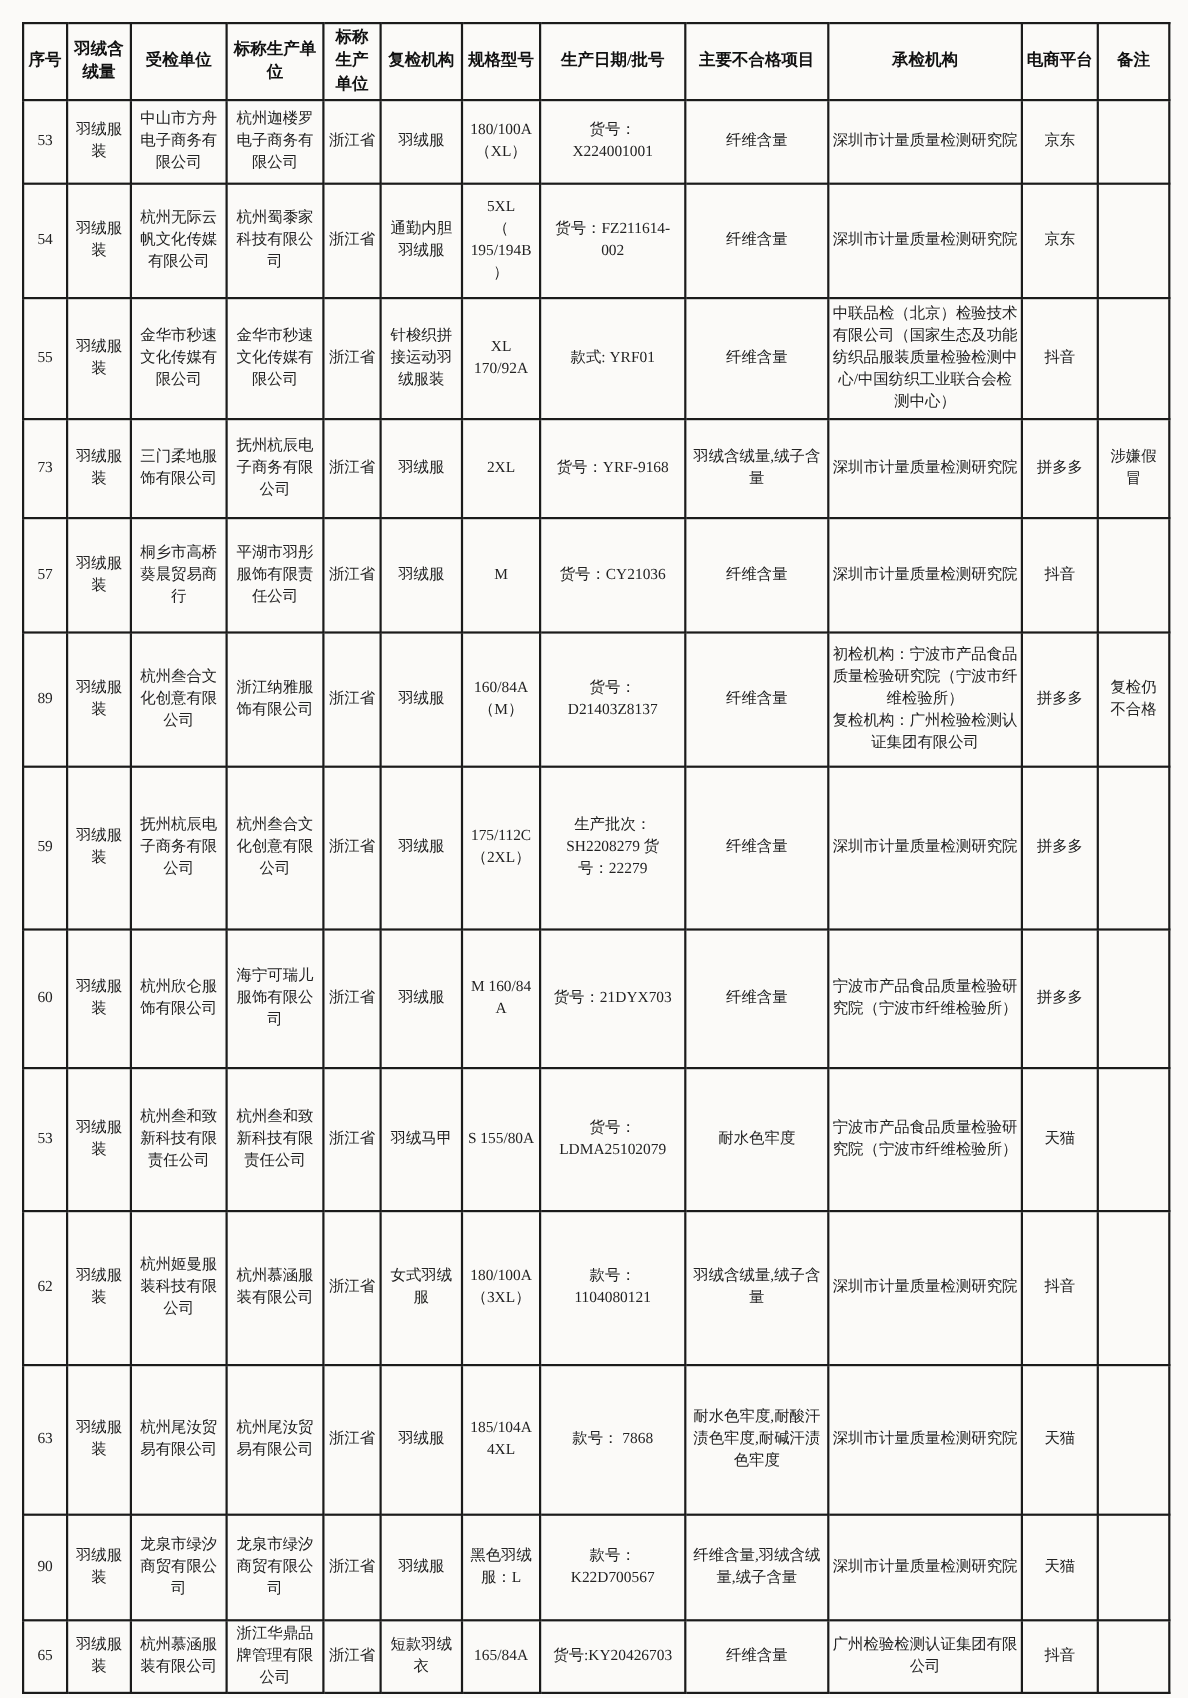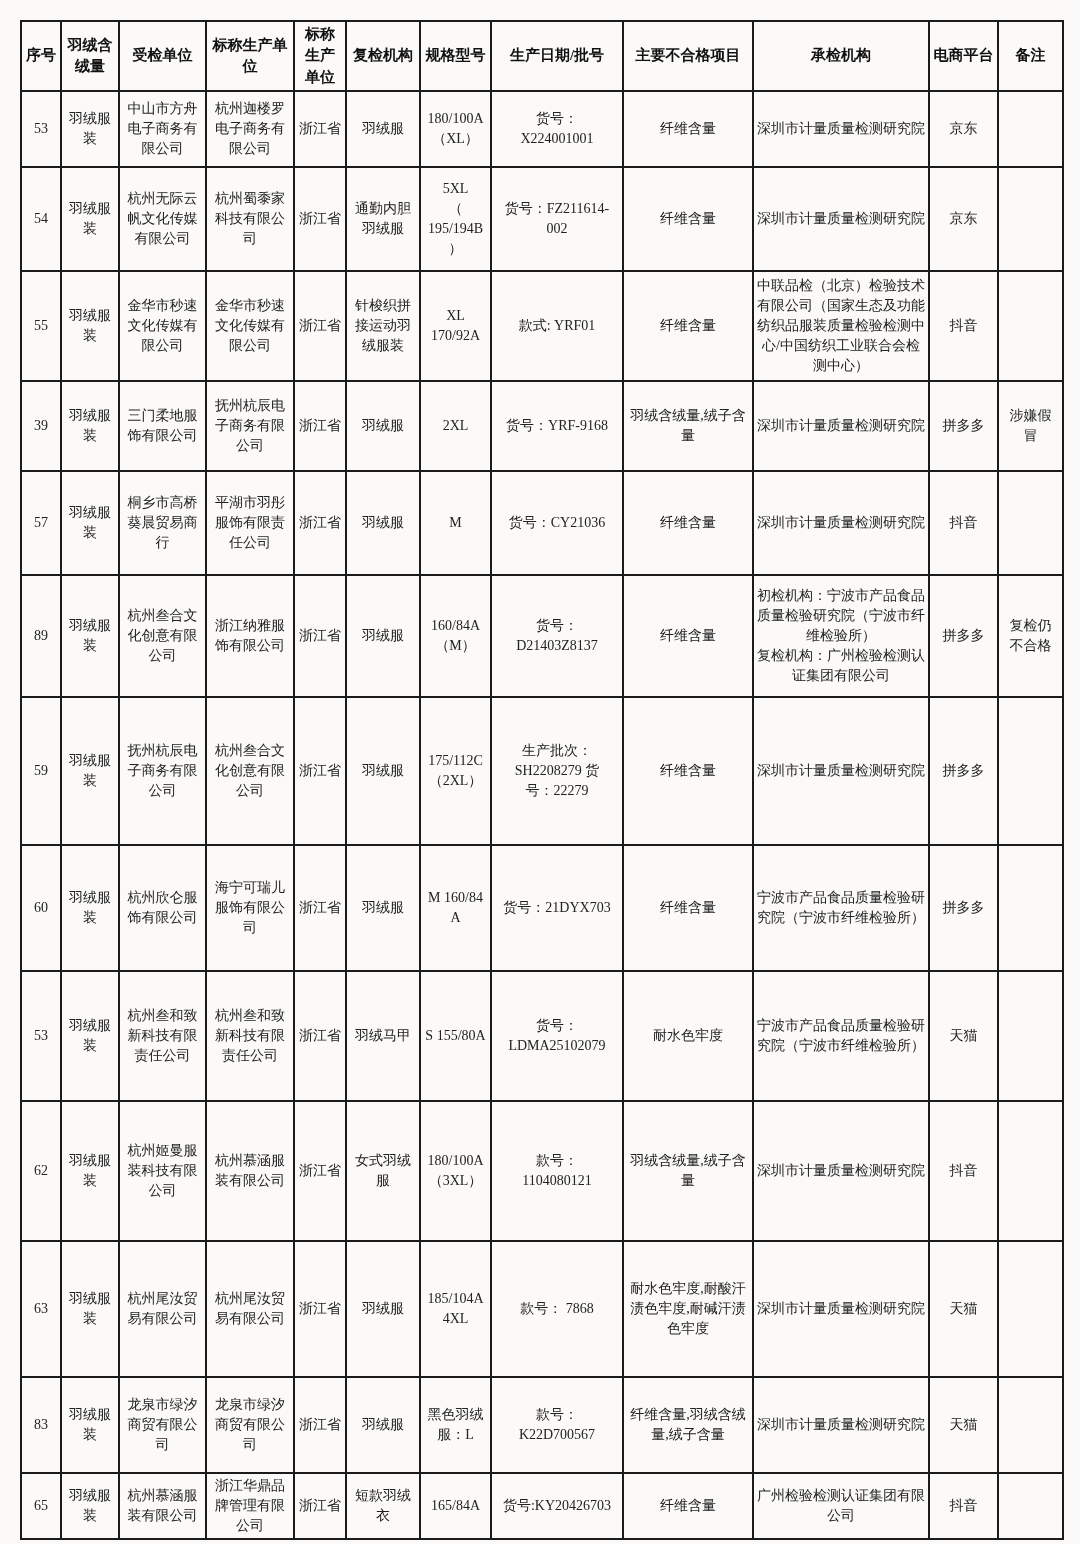--- a/index.html
+++ b/index.html
@@ -99,21 +99,21 @@
           <td>针梭织拼接运动羽绒服装</td>
           <td>XL
 170/92A</td>
           <td>款式: YRF01</td>
           <td>纤维含量</td>
           <td>中联品检（北京）检验技术有限公司（国家生态及功能纺织品服装质量检验检测中心/中国纺织工业联合会检测中心）</td>
           <td>抖音</td>
           <td></td>
         </tr>
         <tr style="height: 90px;">
-          <td>39</td>
+          <td>73</td>
           <td>羽绒服装</td>
           <td>三门柔地服饰有限公司</td>
           <td>抚州杭辰电子商务有限公司</td>
           <td>浙江省</td>
           <td>羽绒服</td>
           <td>2XL</td>
           <td>货号：YRF-9168</td>
           <td>羽绒含绒量,绒子含量</td>
           <td>深圳市计量质量检测研究院</td>
           <td>拼多多</td>
@@ -223,21 +223,21 @@
           <td>羽绒服</td>
           <td>185/104A
 4XL</td>
           <td>款号： 7868</td>
           <td>耐水色牢度,耐酸汗渍色牢度,耐碱汗渍色牢度</td>
           <td>深圳市计量质量检测研究院</td>
           <td>天猫</td>
           <td></td>
         </tr>
         <tr style="height: 96px;">
-          <td>83</td>
+          <td>90</td>
           <td>羽绒服装</td>
           <td>龙泉市绿汐商贸有限公司</td>
           <td>龙泉市绿汐商贸有限公司</td>
           <td>浙江省</td>
           <td>羽绒服</td>
           <td>黑色羽绒服：L</td>
           <td>款号：
 K22D700567</td>
           <td>纤维含量,羽绒含绒量,绒子含量</td>
           <td>深圳市计量质量检测研究院</td>

